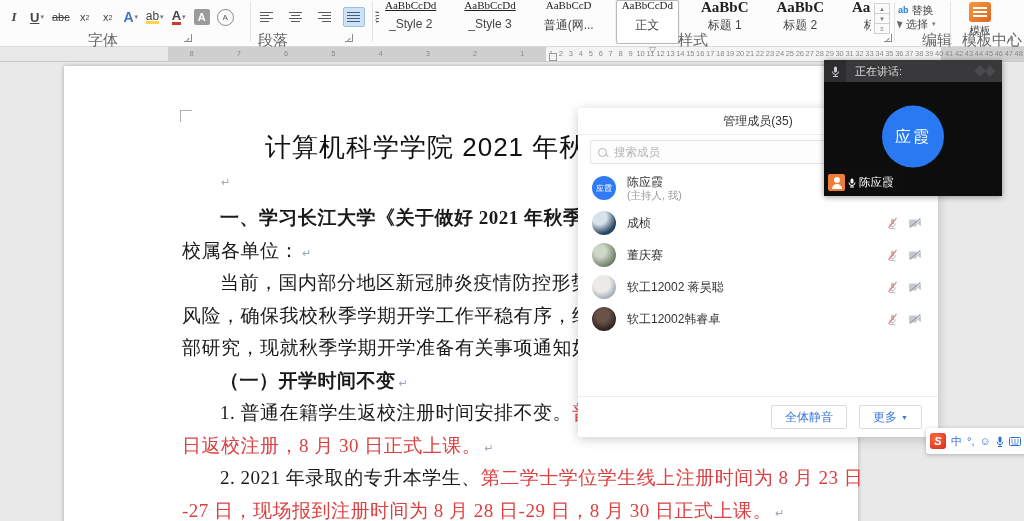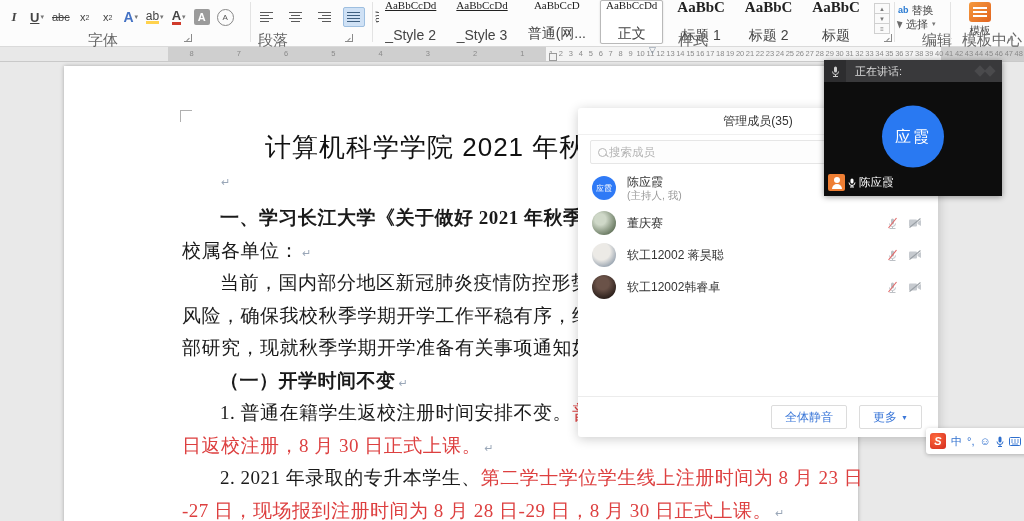--- a/index.html
+++ b/index.html
@@ -19,26 +19,26 @@
   .fxA{color:#4472c4;font-weight:bold;font-size:14px;}
   .hlpen{font-size:12px;border-bottom:3px solid #ffd24d;line-height:10px;}
   .fcA{font-weight:bold;font-size:13px;border-bottom:3px solid #d03a2b;line-height:12px;}
   .shA{background:#9b9b9b;color:#fff;font-size:11px;font-weight:bold;width:16px;height:16px;display:inline-flex;align-items:center;justify-content:center;border-radius:2px;}
   .encl{width:15px;height:15px;border:1px solid #888;border-radius:50%;display:inline-flex;align-items:center;justify-content:center;font-size:8px;color:#555;}
   .alico{width:20px;height:18px;display:inline-flex;align-items:center;justify-content:center;border:1px solid transparent;border-radius:2px;}
   .alico.sel{background:#cfe1f5;border-color:#9ebfe0;}
   .glabel{position:absolute;top:31px;font-size:15px;color:#666;}
   .launcher{position:absolute;top:34px;width:7px;height:7px;border-right:1px solid #8a8a8a;border-bottom:1px solid #8a8a8a;}
   .launcher:before{content:"";position:absolute;right:1px;bottom:1px;width:4px;height:1px;background:#8a8a8a;transform:rotate(-45deg);}
-  .styles-wrap{position:absolute;left:379px;top:0;width:492px;height:44px;display:flex;gap:8px;overflow:hidden;background:#fcfcfc;}
+  .styles-wrap{position:absolute;left:379px;top:0;width:492px;height:44px;display:flex;gap:16px;overflow:hidden;background:#fcfcfc;}
   .chip{padding:0 5px;display:flex;flex-direction:column;align-items:center;justify-content:flex-start;border:1px solid transparent;border-radius:2px;}
   .chip .prev{font-family:"Liberation Serif",serif;font-size:11px;color:#222;margin-top:-2px;height:14px;white-space:nowrap;}
   .chip.u .prev{text-decoration:underline;}
   .chip.big .prev{font-size:15px;font-weight:bold;}
-  .chip .lbl{font-size:14px;color:#444;margin-top:14px;white-space:nowrap;}
+  .chip .lbl{font-size:12px;color:#444;margin-top:4px;white-space:nowrap;}
   .chip.sel{border-color:#b9b9b9;background:#fff;box-shadow:0 0 2px rgba(0,0,0,.15);}
   .galscroll{position:absolute;left:874px;top:3px;width:14px;}
   .galscroll div{width:14px;height:9px;border:1px solid #d0d0d0;border-top-width:0;font-size:6px;color:#777;display:flex;align-items:center;justify-content:center;background:#fafafa;}
   .galscroll div:first-child{border-top-width:1px;}
   .editgrp{position:absolute;left:898px;top:3px;font-size:11px;color:#444;}
   .editgrp .row{display:flex;align-items:center;gap:3px;height:14px;}
   .mini-ab{color:#2b7cd3;font-size:9px;font-weight:bold;}
   .cursor-ico{display:inline-block;width:0;height:0;border-left:5px solid #6a6a6a;border-top:3px solid transparent;border-bottom:5px solid transparent;transform:rotate(-20deg);}
   .tmplbtn{position:absolute;left:958px;top:2px;width:44px;text-align:center;}
   .tmpl-ico{width:22px;height:20px;margin:0 auto;border-radius:3px;background:linear-gradient(135deg,#f59a3e,#e2641f);position:relative;}
@@ -60,21 +60,21 @@
   .dline{position:absolute;font-family:"Liberation Serif",serif;font-size:19px;color:#1a1a1a;white-space:nowrap;z-index:2;letter-spacing:.5px;}
   .dline.b{font-weight:bold;}
   .dline .red{color:#dd4040;}
   .pil{font-size:11px;color:#9aa7b8;margin-left:3px;font-family:"Liberation Sans",sans-serif;font-weight:normal;}
   .lonepil{position:absolute;left:221px;top:176px;z-index:2;font-size:11px;color:#9aa7b8;}
   
   .panel{position:absolute;left:578px;top:108px;width:360px;height:329px;background:#fff;border-radius:3px;
          box-shadow:0 2px 12px rgba(0,0,0,.2);z-index:20;display:flex;flex-direction:column;font-size:12px;}
   .p-head{height:26px;line-height:27px;text-align:center;color:#333;font-size:12px;border-bottom:1px solid #f0f0f0;}
   .p-search{padding:5px 12px 3px;}
-  .p-search .box{height:22px;border:1px solid #e6e6e6;border-radius:2px;background:#fdfdfd;display:flex;align-items:center;padding:0 7px;}
+  .p-search .box{height:22px;border:1px solid #e6e6e6;border-radius:2px;background:#fdfdfd;display:flex;align-items:center;padding:0 7px;gap:5px;}
   .mag{width:7px;height:7px;border:1px solid #b5b5b5;border-radius:50%;position:relative;flex:none;}
   .mag:after{content:"";position:absolute;left:6px;top:6px;width:4px;height:1px;background:#b5b5b5;transform:rotate(45deg);}
   .p-search input{border:none;outline:none;background:transparent;font-size:11.5px;color:#333;width:100%;}
   .p-search input::placeholder{color:#b3b3b3;}
   .mrows{flex:1;overflow:hidden;padding-top:2px;}
   .mrow{height:32px;display:flex;align-items:center;padding:0 16px 0 14px;gap:11px;}
   .mrow.first{height:38px;}
   .av{width:24px;height:24px;border-radius:50%;flex:none;}
   .av.ini{background:#2f7af6;color:#fff;display:flex;align-items:center;justify-content:center;font-size:8px;letter-spacing:0;}
   .av.p1{background:radial-gradient(circle at 30% 25%,#d8e2ea 0 30%,#27455f 70%);}
@@ -373,20 +373,41 @@
         <span>
             <svg width="14" height="12">
               <rect x="1" y="2.5" width="8" height="7" rx="1" fill="#c6cacf"></rect>
               <path d="M9.5 5l3.5-2v6l-3.5-2z" fill="#c6cacf"></path>
               <path d="M1.5 10.5l11-9" stroke="#9aa0a6" stroke-width="1.1"></path>
             </svg>
           </span>
       </span>
     </div>
     <div class="mrow">
+      <span class="av p1"></span>
+      <span class="mname">成桢</span>
+      <span class="mics">
+        <span>
+            <svg width="13" height="13">
+              <rect x="5" y="1.5" width="3" height="6" rx="1.5" fill="#bcc0c5"></rect>
+              <path d="M3.5 6.5a3 3 0 0 0 6 0" stroke="#bcc0c5" fill="none"></path>
+              <path d="M6.5 9.5v2M3.5 11.5h6" stroke="#bcc0c5"></path>
+              <path d="M2.5 11L10.5 1" stroke="#e26a6a" stroke-width="1.2"></path>
+            </svg>
+          </span>
+        <span>
+            <svg width="14" height="12">
+              <rect x="1" y="2.5" width="8" height="7" rx="1" fill="#c6cacf"></rect>
+              <path d="M9.5 5l3.5-2v6l-3.5-2z" fill="#c6cacf"></path>
+              <path d="M1.5 10.5l11-9" stroke="#9aa0a6" stroke-width="1.1"></path>
+            </svg>
+          </span>
+      </span>
+    </div>
+    <div class="mrow">
       <span class="av p2"></span>
       <span class="mname">董庆赛</span>
       <span class="mics">
         <span>
             <svg width="13" height="13">
               <rect x="5" y="1.5" width="3" height="6" rx="1.5" fill="#bcc0c5"></rect>
               <path d="M3.5 6.5a3 3 0 0 0 6 0" stroke="#bcc0c5" fill="none"></path>
               <path d="M6.5 9.5v2M3.5 11.5h6" stroke="#bcc0c5"></path>
               <path d="M2.5 11L10.5 1" stroke="#e26a6a" stroke-width="1.2"></path>
             </svg>

